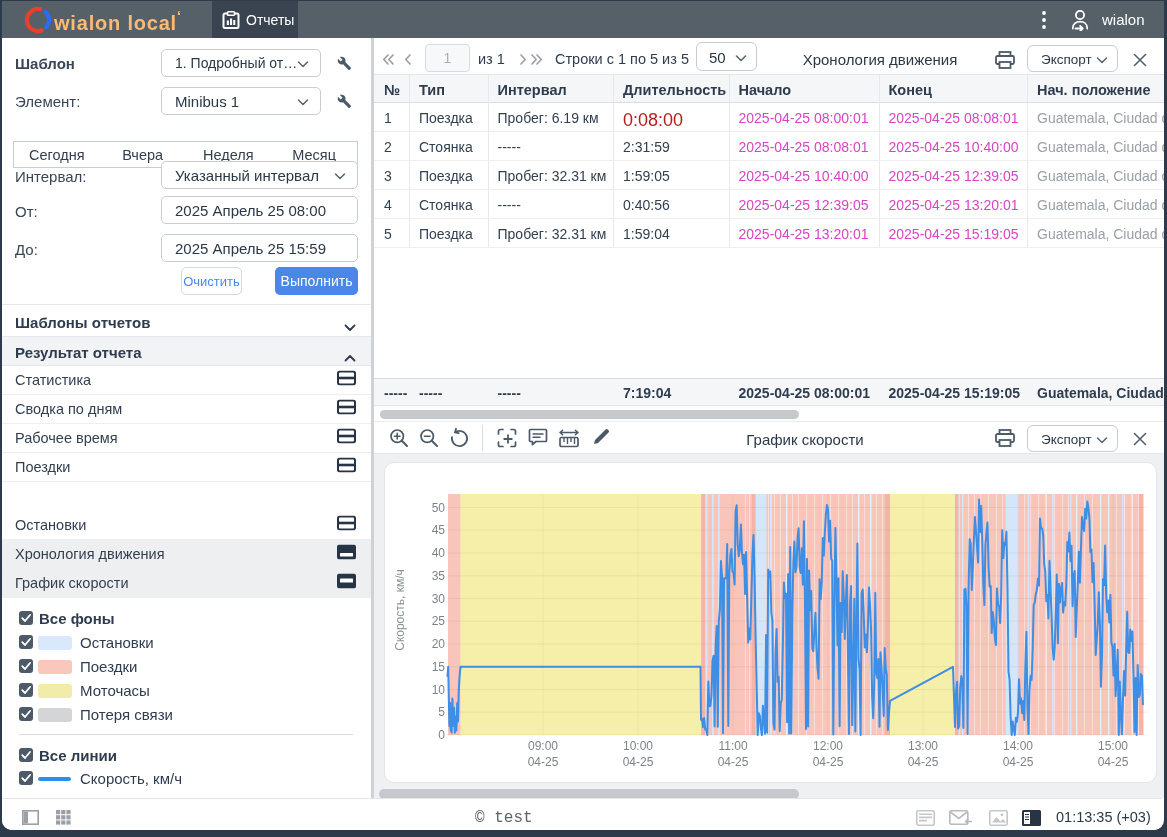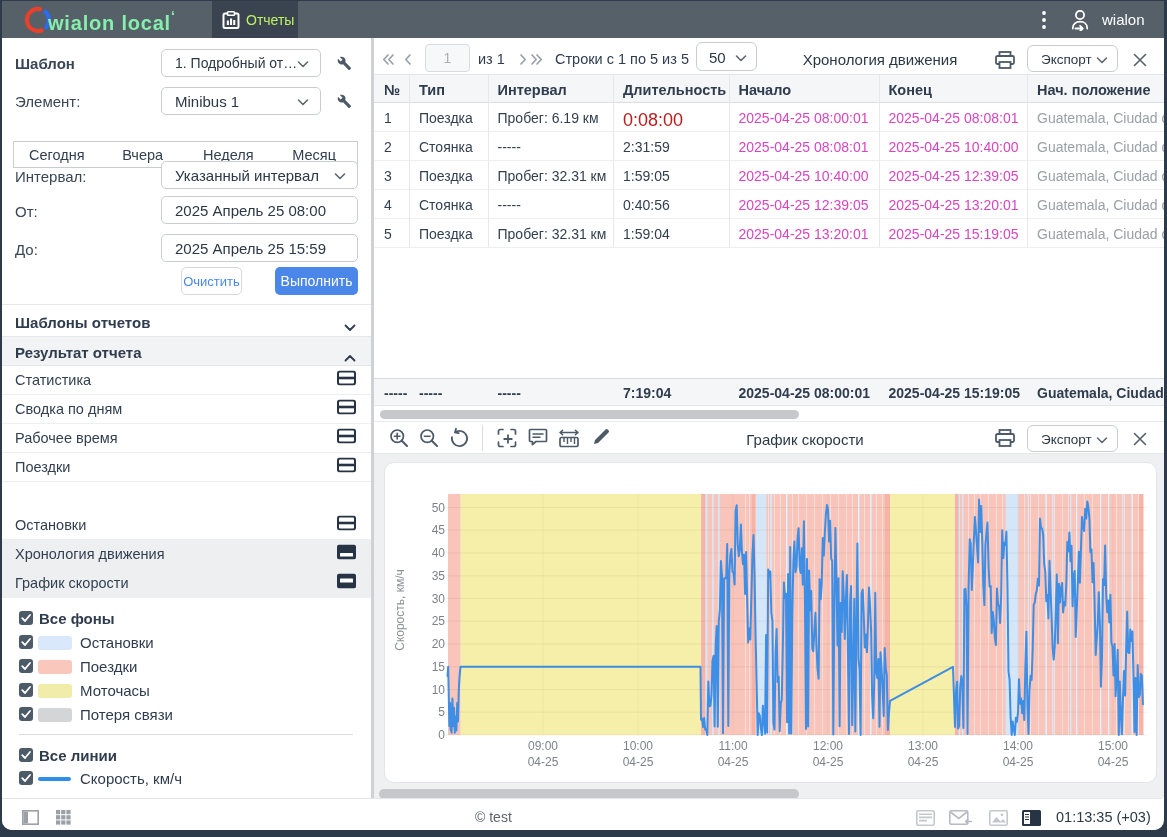--- a/index.html
+++ b/index.html
@@ -18,30 +18,30 @@
 .cbrow { position:absolute; left:19px; height:16px; }
 </style></head><body>
 <div id="app">
 
 <div id="shift" style="position:absolute;left:-2px;top:0;width:1167px;height:829px;">
 <div id="hdr">
 <div class="abs" style="left:23px;top:4px;"><svg width="30" height="30" viewBox="0 0 30 30" style="">
             <path d="M 16.91 4.17 A 11 11 0 1 0 18.76 25.34" fill="none" stroke="#e8402a" stroke-width="4.2" stroke-linecap="round"></path>
 <path d="M 22.36 6.83 A 11 11 0 0 1 23.17 22.36" fill="none" stroke="#2e6bf0" stroke-width="4.2" stroke-linecap="round"></path>
           </svg></div>
-<div class="abs" style="left:48px;top:7px;font-size:20px;font-weight:bold;color:#86efac;letter-spacing:0.8px;">wialon local<span style="font-size:14px;vertical-align:9px;">ʻ</span></div>
+<div class="abs" style="left:54px;top:7px;font-size:20px;font-weight:bold;color:#fdba74;letter-spacing:0.8px;">wialon local<span style="font-size:14px;vertical-align:9px;">ʻ</span></div>
 <div class="abs" style="left:212px;top:0;width:86px;height:37px;background:#3a4450;"></div>
 <div class="abs" style="left:222px;top:10px;"><svg width="18" height="18" viewBox="0 0 18 18" style="">
             <rect x="1.5" y="2.5" width="15" height="14.5" rx="1.5" fill="none" stroke="#fff" stroke-width="2"></rect>
 <rect x="5.5" y="0.8" width="7" height="3.4" rx="0.8" fill="#3a4450" stroke="#fff" stroke-width="1.6"></rect>
 <rect x="4.8" y="9.5" width="2.1" height="4.5" fill="#fff"></rect>
             <rect x="8" y="7.5" width="2.1" height="6.5" fill="#fff"></rect>
             <rect x="11.2" y="9" width="2.1" height="5" fill="#fff"></rect>
           </svg></div>
-<div class="abs" style="left:246px;top:11px;font-size:14px;color:#bef264;">Отчеты</div>
+<div class="abs" style="left:246px;top:11px;font-size:14px;color:#ffffff;">Отчеты</div>
 <div class="abs" style="left:1042px;top:10px;"><svg width="4" height="18" viewBox="0 0 4 18" style="">
             <circle cx="2" cy="2" r="1.9" fill="#fff"></circle>
             <circle cx="2" cy="9" r="1.9" fill="#fff"></circle>
             <circle cx="2" cy="16" r="1.9" fill="#fff"></circle>
           </svg></div>
 <div class="abs" style="left:1068px;top:8px;"><svg width="24" height="22" viewBox="0 0 24 22" style="">
             <circle cx="12" cy="6" r="4.1" fill="none" stroke="#fff" stroke-width="1.8"></circle>
 <path d="M4.8 19.5v-0.5c0-4 3.2-6.3 7.2-6.3s7.2 2.3 7.2 6.3v0.5" fill="none" stroke="#fff" stroke-width="1.8" stroke-linecap="round"></path>
 <path d="M7.5 19.5h7.2m0 0-2.6-2.6M14.7 19.5l-2.6 2.6" stroke="#fff" stroke-width="1.8" fill="none" stroke-linecap="round" stroke-linejoin="round"></path>
           </svg></div>
@@ -491,21 +491,21 @@
             <rect x="0.0" y="0.0" width="4.2" height="4.2" fill="#9aa0a6"></rect>
             <rect x="5.2" y="0.0" width="4.2" height="4.2" fill="#9aa0a6"></rect>
             <rect x="10.4" y="0.0" width="4.2" height="4.2" fill="#9aa0a6"></rect>
             <rect x="0.0" y="5.2" width="4.2" height="4.2" fill="#9aa0a6"></rect>
             <rect x="5.2" y="5.2" width="4.2" height="4.2" fill="#9aa0a6"></rect>
             <rect x="10.4" y="5.2" width="4.2" height="4.2" fill="#9aa0a6"></rect>
             <rect x="0.0" y="10.4" width="4.2" height="4.2" fill="#9aa0a6"></rect>
             <rect x="5.2" y="10.4" width="4.2" height="4.2" fill="#9aa0a6"></rect>
             <rect x="10.4" y="10.4" width="4.2" height="4.2" fill="#9aa0a6"></rect>
           </svg></div>
-        <div class="abs" style="left:475px;top:10px;font-size:14px;color:#5f6569;">© test</div>
+        <div class="abs" style="left:475px;top:10px;font-size:16px;color:#5f6569;font-family:Liberation Mono, monospace;">© test</div>
         <div class="abs" style="left:916px;top:11px;"><svg width="19" height="16" viewBox="0 0 19 16" style="">
             <rect x="0.8" y="0.8" width="17.4" height="14.4" rx="1.5" fill="none" stroke="#c3c7cc" stroke-width="1.6"></rect>
             <path d="M3 4.2h13M3 7.4h13M3 10.6h8" stroke="#c3c7cc" stroke-width="1.6"></path>
           </svg></div>
         <div class="abs" style="left:949px;top:11px;"><svg width="24" height="16" viewBox="0 0 24 16" style="">
             <rect x="0.8" y="0.8" width="18" height="13.4" rx="1.5" fill="none" stroke="#b6bbc1" stroke-width="1.6"></rect>
 <path d="M1.5 2 9.8 8.5 18 2" fill="none" stroke="#b6bbc1" stroke-width="1.6"></path>
 <path d="M23 11.5h-6.5m0 0 2.5-2.5M16.5 11.5 19 14" stroke="#b6bbc1" stroke-width="1.6" fill="none"></path>
           </svg></div>
         <div class="abs" style="left:989px;top:11px;"><svg width="19" height="16" viewBox="0 0 19 16" style="">

